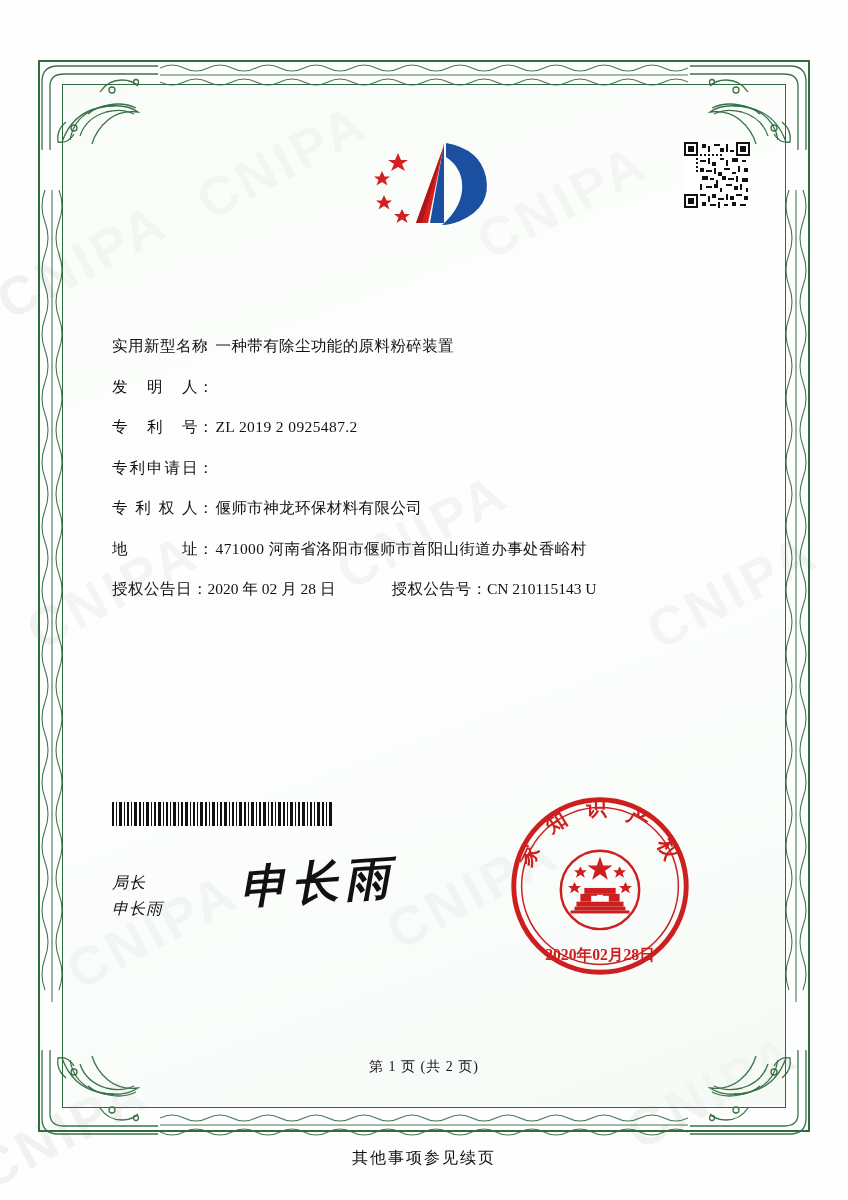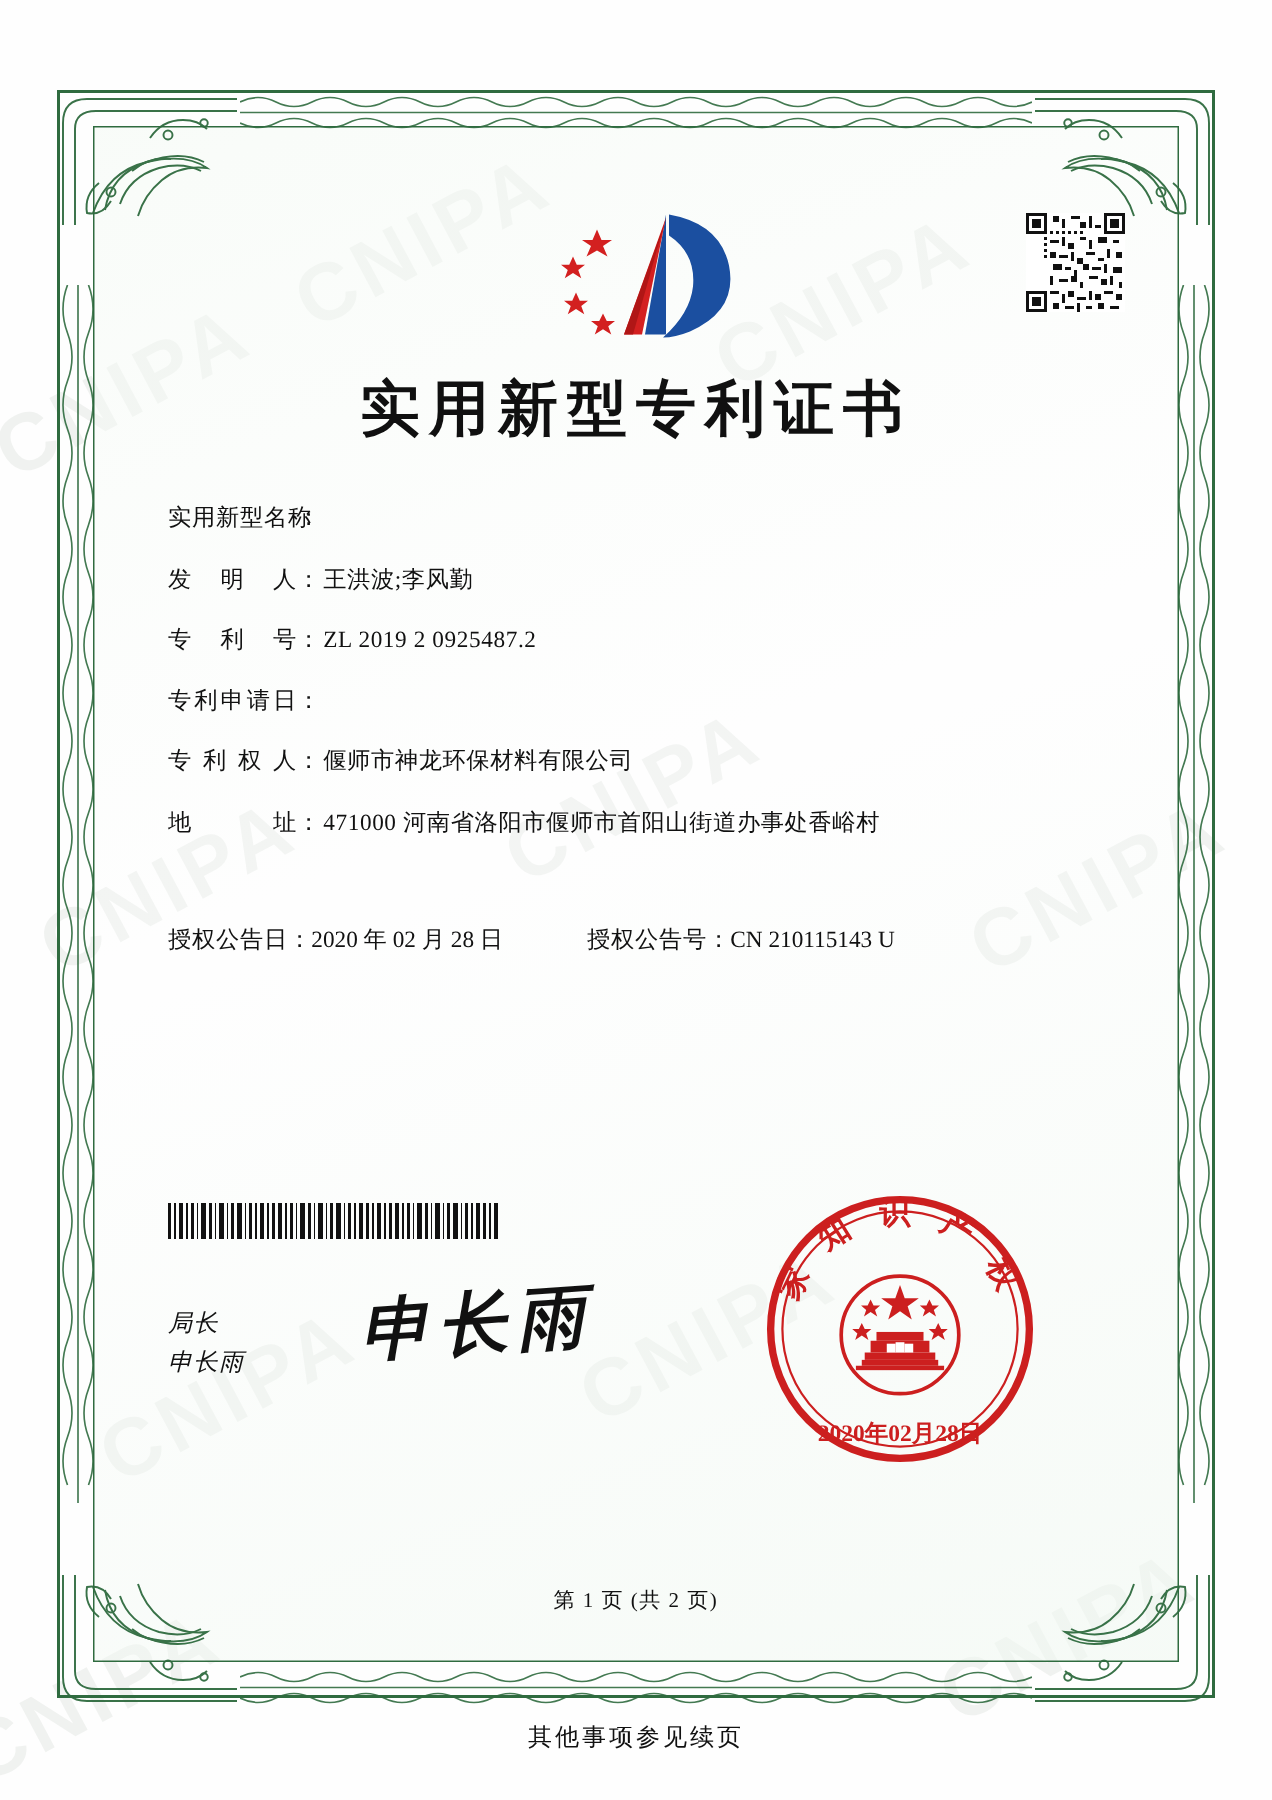--- a/index.html
+++ b/index.html
@@ -150,21 +150,21 @@
   .lbl-w5  { width: 86px; display:inline-block; text-align: justify; text-align-last: justify; }
   .field-colon { margin: 0 2px 0 0; }
   .field-value { flex: 1 1 auto; letter-spacing: 0.4px; }
 
   #row-grant {
     display: flex;
     align-items: baseline;
     margin-bottom: 22px;
     white-space: nowrap;
   }
-  #grant-date-label { letter-spacing: 0.5px; margin-top: 38px; }
+  #grant-date-label { letter-spacing: 0.5px; }
   #grant-no-label { margin-left: 56px; letter-spacing: 0.5px; }
 
   #paragraphs {
     position: absolute;
     left: 22px;
     top: 488px;
     width: 640px;
     font-size: 15.5px;
     line-height: 30px;
     color: #111;
@@ -465,33 +465,32 @@
           <rect x="9" y="30" width="2" height="2"></rect>
             <rect x="13" y="31" width="3" height="1"></rect>
           <rect x="17" y="30" width="1" height="3"></rect>
             <rect x="20" y="31" width="2" height="1"></rect>
           <rect x="24" y="30" width="2" height="2"></rect>
             <rect x="28" y="31" width="3" height="1"></rect>
         </g>
       </svg>
     </div>
 
-    <div id="doc-title">实用新型专利证书</div>
 
     <div id="fields">
 
       <div class="field-row">
         <span class="field-label lbl-w5">实用新型名称</span>
         <span class="field-colon">：</span>
+        <span class="field-value">一种带有除尘功能的原料粉碎装置</span>
       </div>
 
       <div class="field-row">
         <span class="field-label lbl-w5">发明人</span>
         <span class="field-colon">：</span>
-        <span class="field-value">王洪波;李风勤</span>
       </div>
 
       <div class="field-row">
         <span class="field-label lbl-w5">专利号</span>
         <span class="field-colon">：</span>
         <span class="field-value">ZL 2019 2 0925487.2</span>
       </div>
 
       <div class="field-row">
         <span class="field-label lbl-w5">专利申请日</span>

